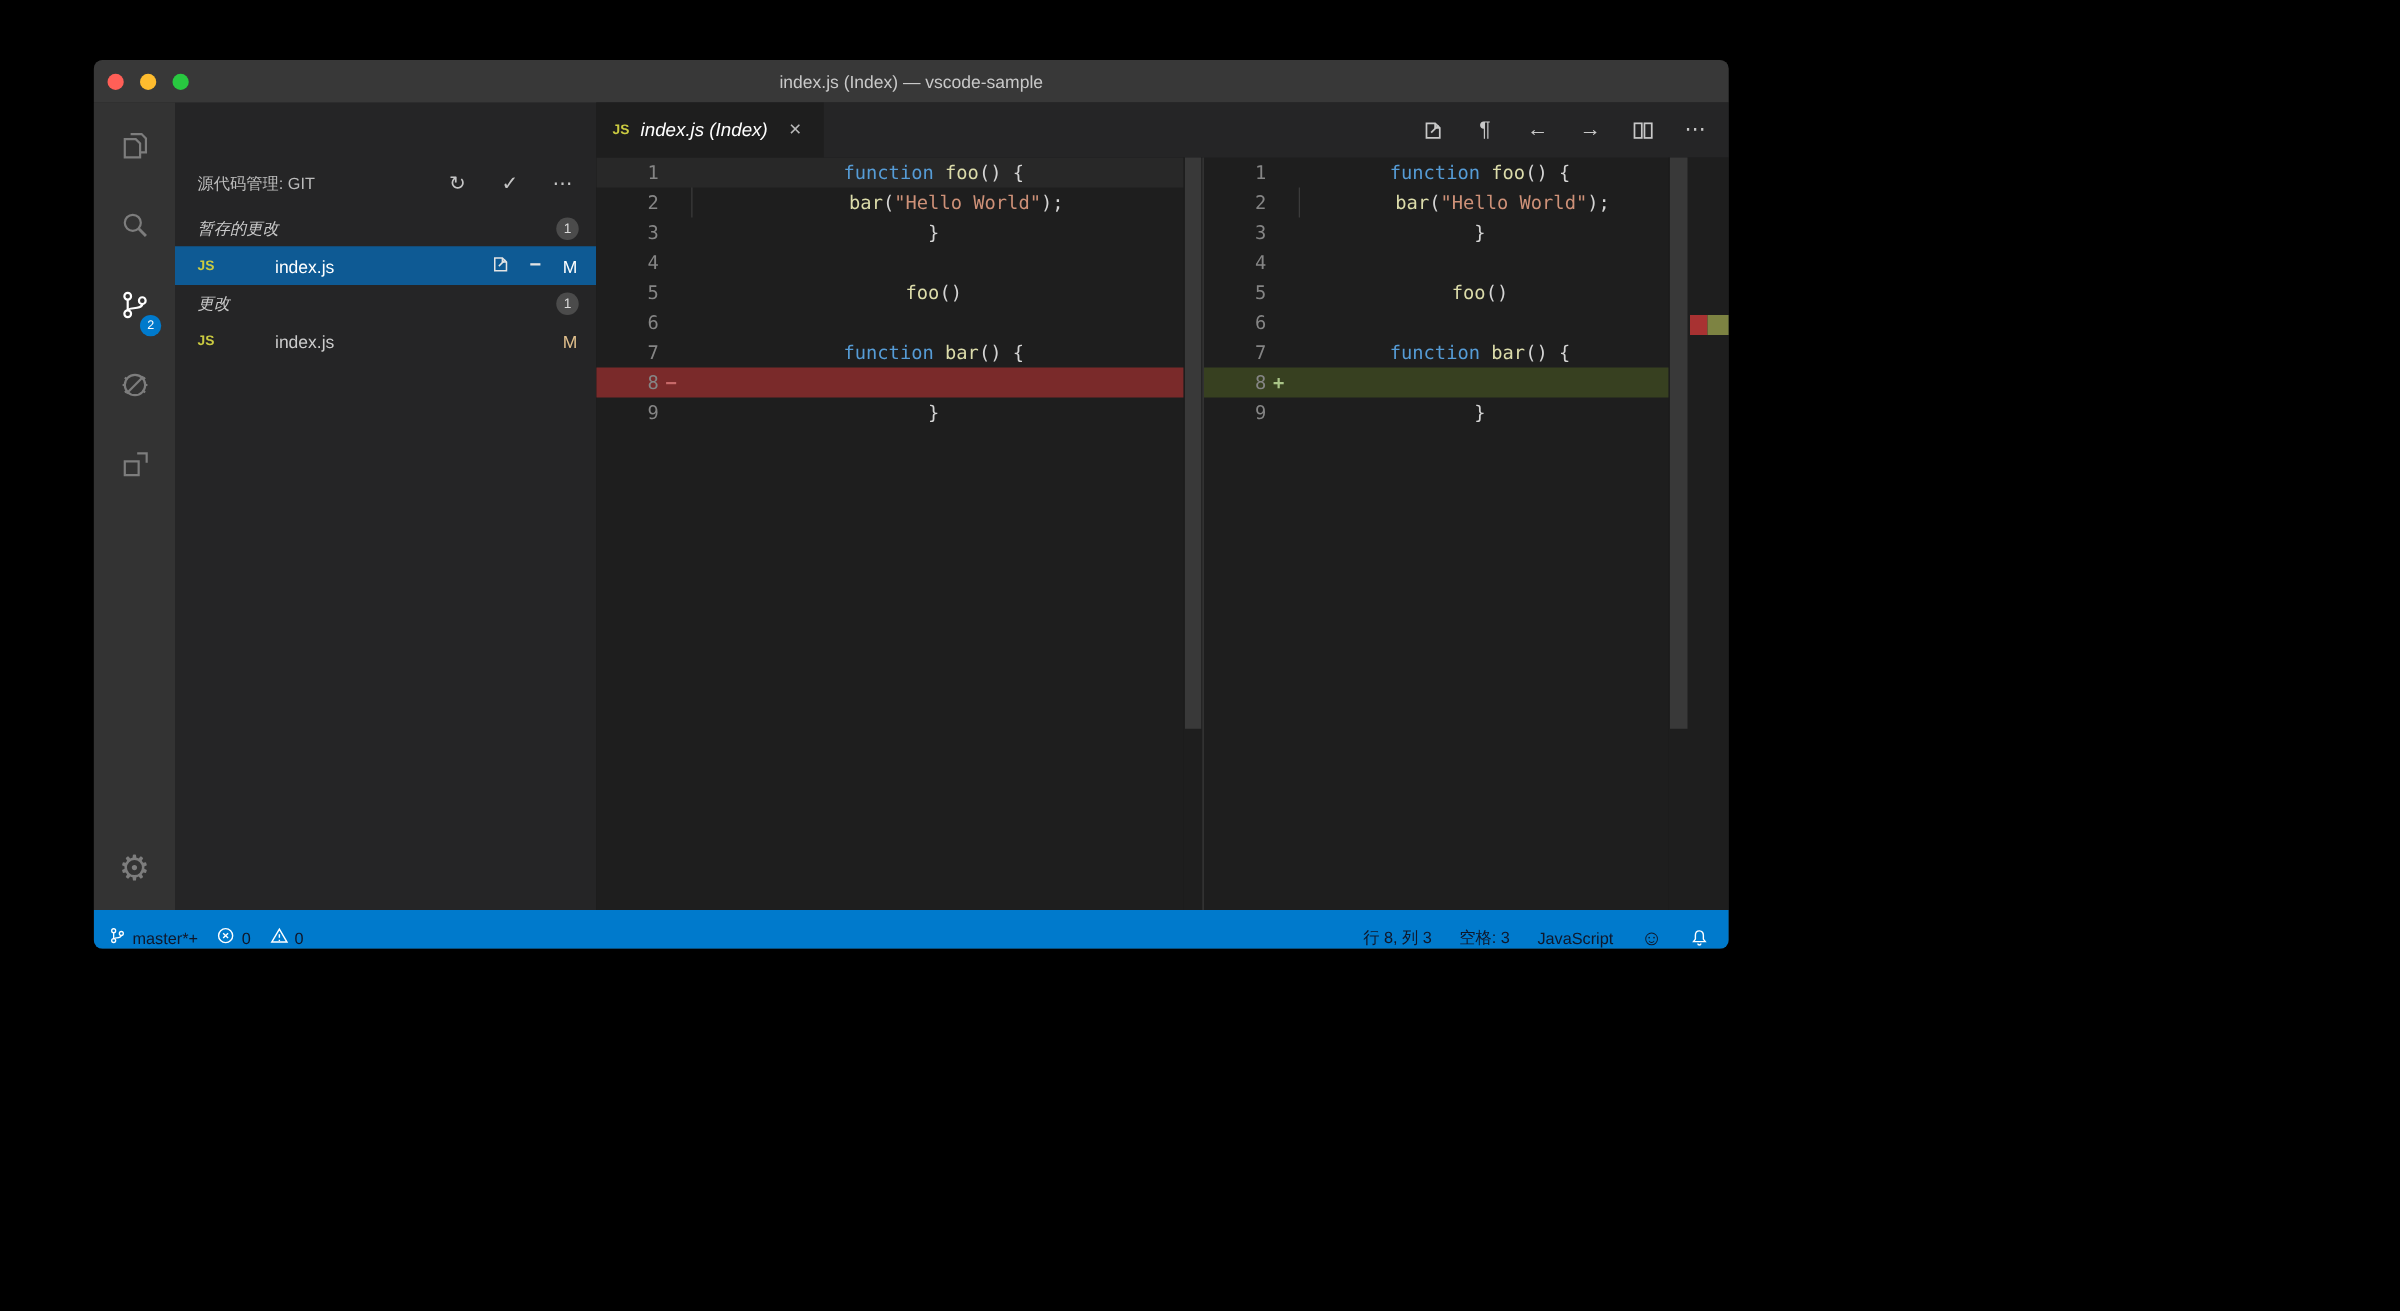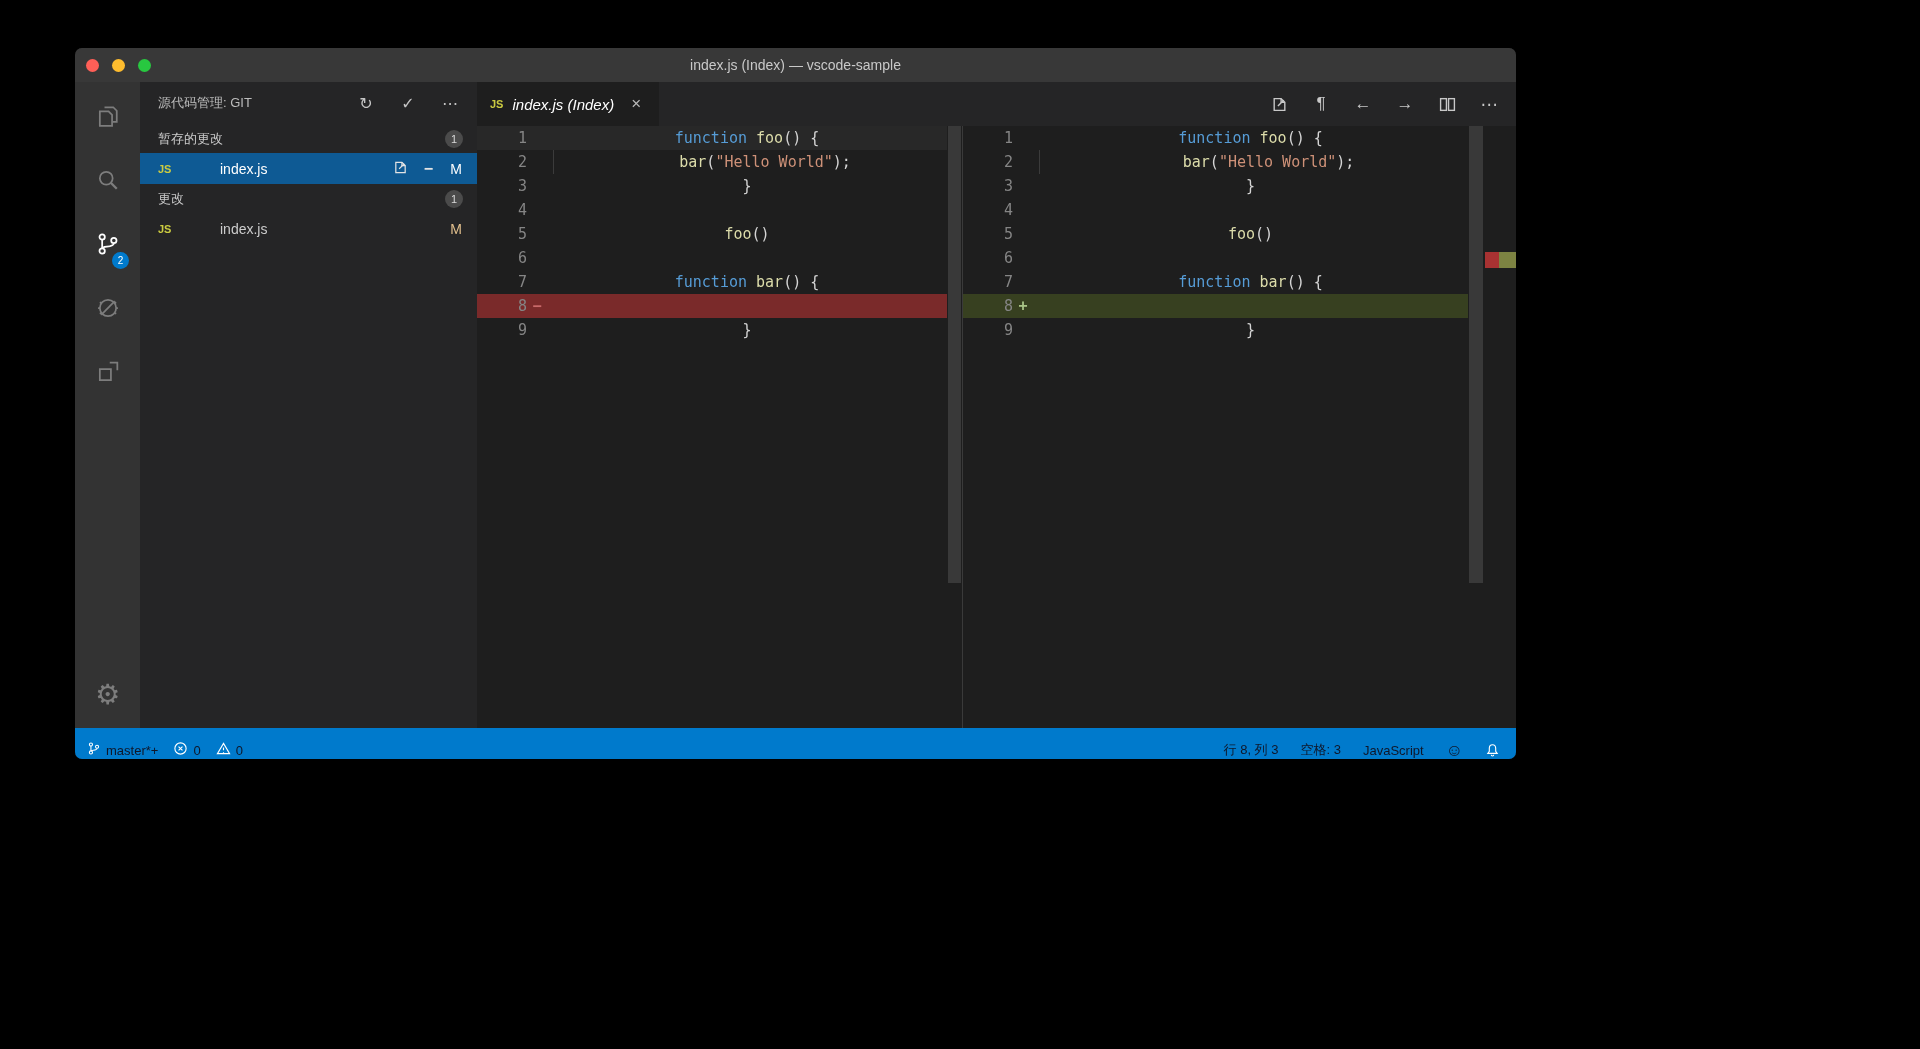--- a/index.html
+++ b/index.html
@@ -1,19 +1,19 @@
 <!DOCTYPE html>
 <html><head>
 <meta charset="utf-8">
 <style>
   * { margin:0; padding:0; box-sizing:border-box; }
   html,body { width:1920px; height:1049px; background:#000; overflow:hidden;
     font-family:"Liberation Sans","DejaVu Sans",sans-serif; }
 
-  .window { position:absolute; left:75px; top:48px; width:1441px; height:711px;
+  .window { position:absolute; left:75px; top:48px; width:1308px; height:711px;
     border-radius:7px; overflow:hidden; background:#1e1e1e;
     box-shadow:0 25px 70px rgba(0,0,0,.7); display:flex; flex-direction:column; }
 
   
   .titlebar { height:34px; background:#383838; position:relative; flex:0 0 auto;
     display:flex; align-items:center; }
   .traffic { display:flex; gap:13px; margin-left:11px; }
   .light { width:13px; height:13px; border-radius:50%; }
   .light.red{background:#ff5f57}.light.yellow{background:#febc2e}.light.green{background:#28c840}
   .wtitle { position:absolute; left:0; right:0; text-align:center; color:#c9c9c9; font-size:14px; pointer-events:none; }
@@ -29,30 +29,30 @@
   .ab-item svg { stroke:currentColor; fill:none; stroke-width:1.5; }
   .ab-badge { position:absolute; right:11px; bottom:9px; background:#007acc; color:#fff;
     font-size:10px; width:17px; height:17px; border-radius:50%;
     display:flex; align-items:center; justify-content:center; }
   .ab-gear { margin-top:auto; margin-bottom:14px; font-size:28px; color:#7d7d7d;
     height:40px; display:flex; align-items:center; }
 
   
   .sidebar { width:337px; background:#252526; flex:0 0 auto; display:flex;
     flex-direction:column; color:#cccccc; }
-  .sb-header { height:42px; display:flex; align-items:center; padding:0 18px; }
+  .sb-header { height:42px; display:flex; align-items:center; padding:0 18px;margin-top:44px; }
   .sb-title { font-size:13px; color:#bcbcbc; flex:1; }
   .sb-actions { display:flex; gap:24px; color:#c5c5c5; }
   .sb-action { width:18px; text-align:center; font-size:16px; cursor:default; }
   .sb-input { margin:2px 14px 10px 14px; height:33px; background:#3c3c3c; border:none;
     color:#cccccc; font-size:14px; padding:0 10px; font-family:inherit; outline:none; }
   .sb-input::placeholder { color:#8f8f8f; }
   .sb-section { height:29px; display:flex; align-items:center;
     padding:0 14px 0 18px; font-size:13px; color:#cacaca; }
-  .sb-section .label { flex:1; }
+  .sb-section .label { flex:1;font-style:italic; }
   .badge { min-width:18px; height:18px; border-radius:9px; background:#4b4b4b;
     color:#d9d9d9; font-size:11px; display:flex; align-items:center;
     justify-content:center; padding:0 5px; }
   .sb-file { height:31px; display:flex; align-items:center;
     padding:0 14px 0 18px; font-size:14px; gap:7px; color:#cccccc; }
   .sb-file.selected { background:#0e5a94; color:#ffffff; }
   .js-icon { color:#cbcb41; font-weight:bold; font-size:11px; width:18px; flex:0 0 auto; }
   .file-name { flex:1;padding-left:37px; }
   .row-actions { display:flex; align-items:center; gap:16px; color:#e4e4e4; }
   .row-actions svg { stroke:currentColor; fill:none; stroke-width:1.3; }

